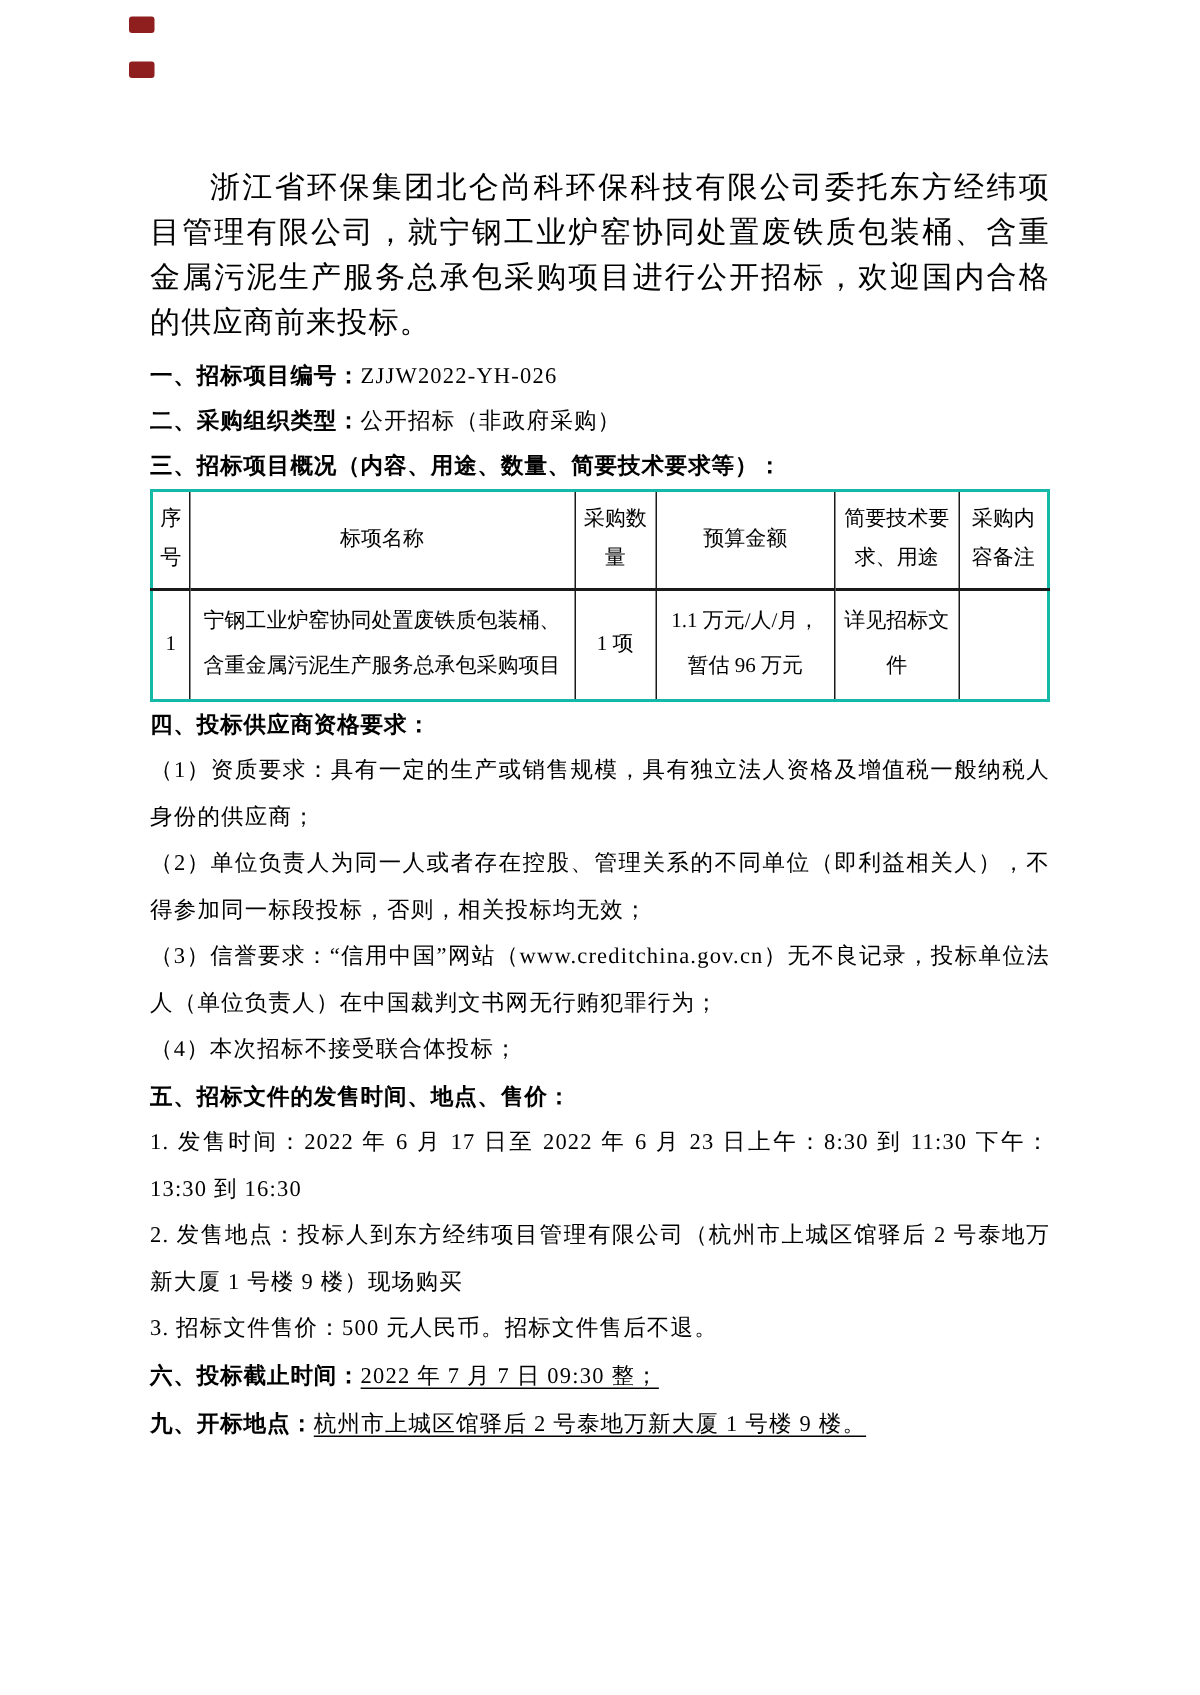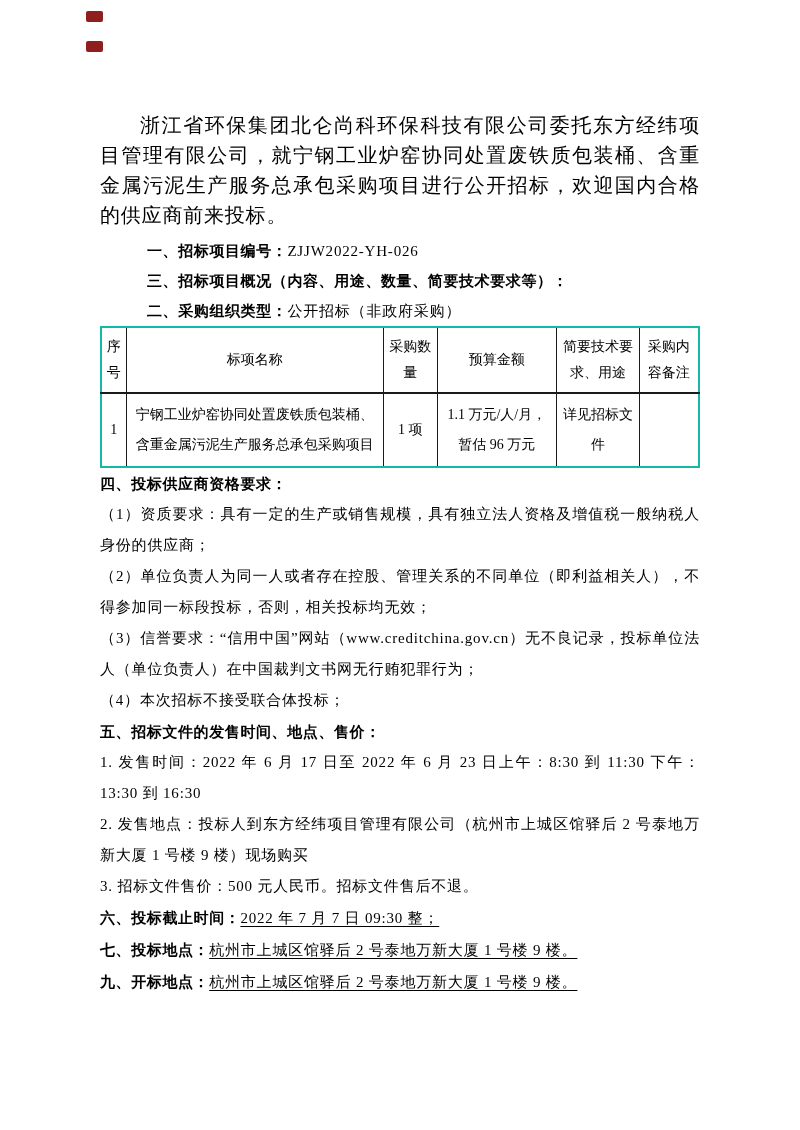--- a/index.html
+++ b/index.html
@@ -43,21 +43,21 @@
   }
   p { margin: 0; }
   .intro {
     margin-top: 10px;
     font-size: 20px;
     line-height: 30px;
     letter-spacing: 0.8px;
     text-align: justify;
     text-indent: 2em;
   }
-  .secs-top { margin-top: 6px; margin-left: 47px; }
+  .secs-top { margin-top: 6px; }
   .secs-top p {
     font-size: 15px;
     line-height: 29px;
     letter-spacing: 0.8px;
   }
   .b {
     font-weight: 700;
     font-family: "Liberation Sans", "DejaVu Sans", sans-serif;
     letter-spacing: 0.6px;
   }
@@ -109,22 +109,22 @@
   <span class="red-mark m1" style="background: rgb(143, 31, 31);"></span>
   <span class="red-mark m2" style="background: rgb(143, 31, 31);"></span>
 
   <div class="content">
 
 
     <p class="intro">浙江省环保集团北仑尚科环保科技有限公司委托东方经纬项目管理有限公司，就宁钢工业炉窑协同处置废铁质包装桶、含重金属污泥生产服务总承包采购项目进行公开招标，欢迎国内合格的供应商前来投标。</p>
 
     <div class="secs-top">
       <p><span class="b">一、招标项目编号：</span><span>ZJJW2022-YH-026</span></p>
+      <p><span class="b">二、采购组织类型：</span><span>公开招标（非政府采购）</span></p>
       <p><span class="b">三、招标项目概况（内容、用途、数量、简要技术要求等）：</span><span></span></p>
-      <p><span class="b">二、采购组织类型：</span><span>公开招标（非政府采购）</span></p>
     </div>
 
     <table class="overview">
       <colgroup>
         <col class="col-serial">
           <col class="col-name">
           <col class="col-qty">
           <col class="col-budget">
           <col class="col-tech">
           <col class="col-remark">
@@ -157,18 +157,17 @@
       <p>（2）单位负责人为同一人或者存在控股、管理关系的不同单位（即利益相关人），不得参加同一标段投标，否则，相关投标均无效；</p>
       <p>（3）信誉要求：“信用中国”网站（www.creditchina.gov.cn）无不良记录，投标单位法人（单位负责人）在中国裁判文书网无行贿犯罪行为；</p>
       <p>（4）本次招标不接受联合体投标；</p>
 
       <p class="b">五、招标文件的发售时间、地点、售价：</p>
       <p>1. 发售时间：2022 年 6 月 17 日至 2022 年 6 月 23 日上午：8:30 到 11:30 下午：13:30 到 16:30</p>
       <p>2. 发售地点：投标人到东方经纬项目管理有限公司（杭州市上城区馆驿后 2 号泰地万新大厦 1 号楼 9 楼）现场购买</p>
       <p>3. 招标文件售价：500 元人民币。招标文件售后不退。</p>
 
       <p><span class="b">六、投标截止时间：</span><span class="u">2022 年 7 月 7 日 09:30 整；</span></p>
-      <p><span class="b">七、投标地点：</span><span class="u">杭州市上城区馆驿后 2 号泰地万新大厦 1 号楼 9 楼。</span></p>
       <p><span class="b">九、开标地点：</span><span class="u">杭州市上城区馆驿后 2 号泰地万新大厦 1 号楼 9 楼。</span></p>
     </div>
 
   </div>
 </div>
 
 </body></html>

